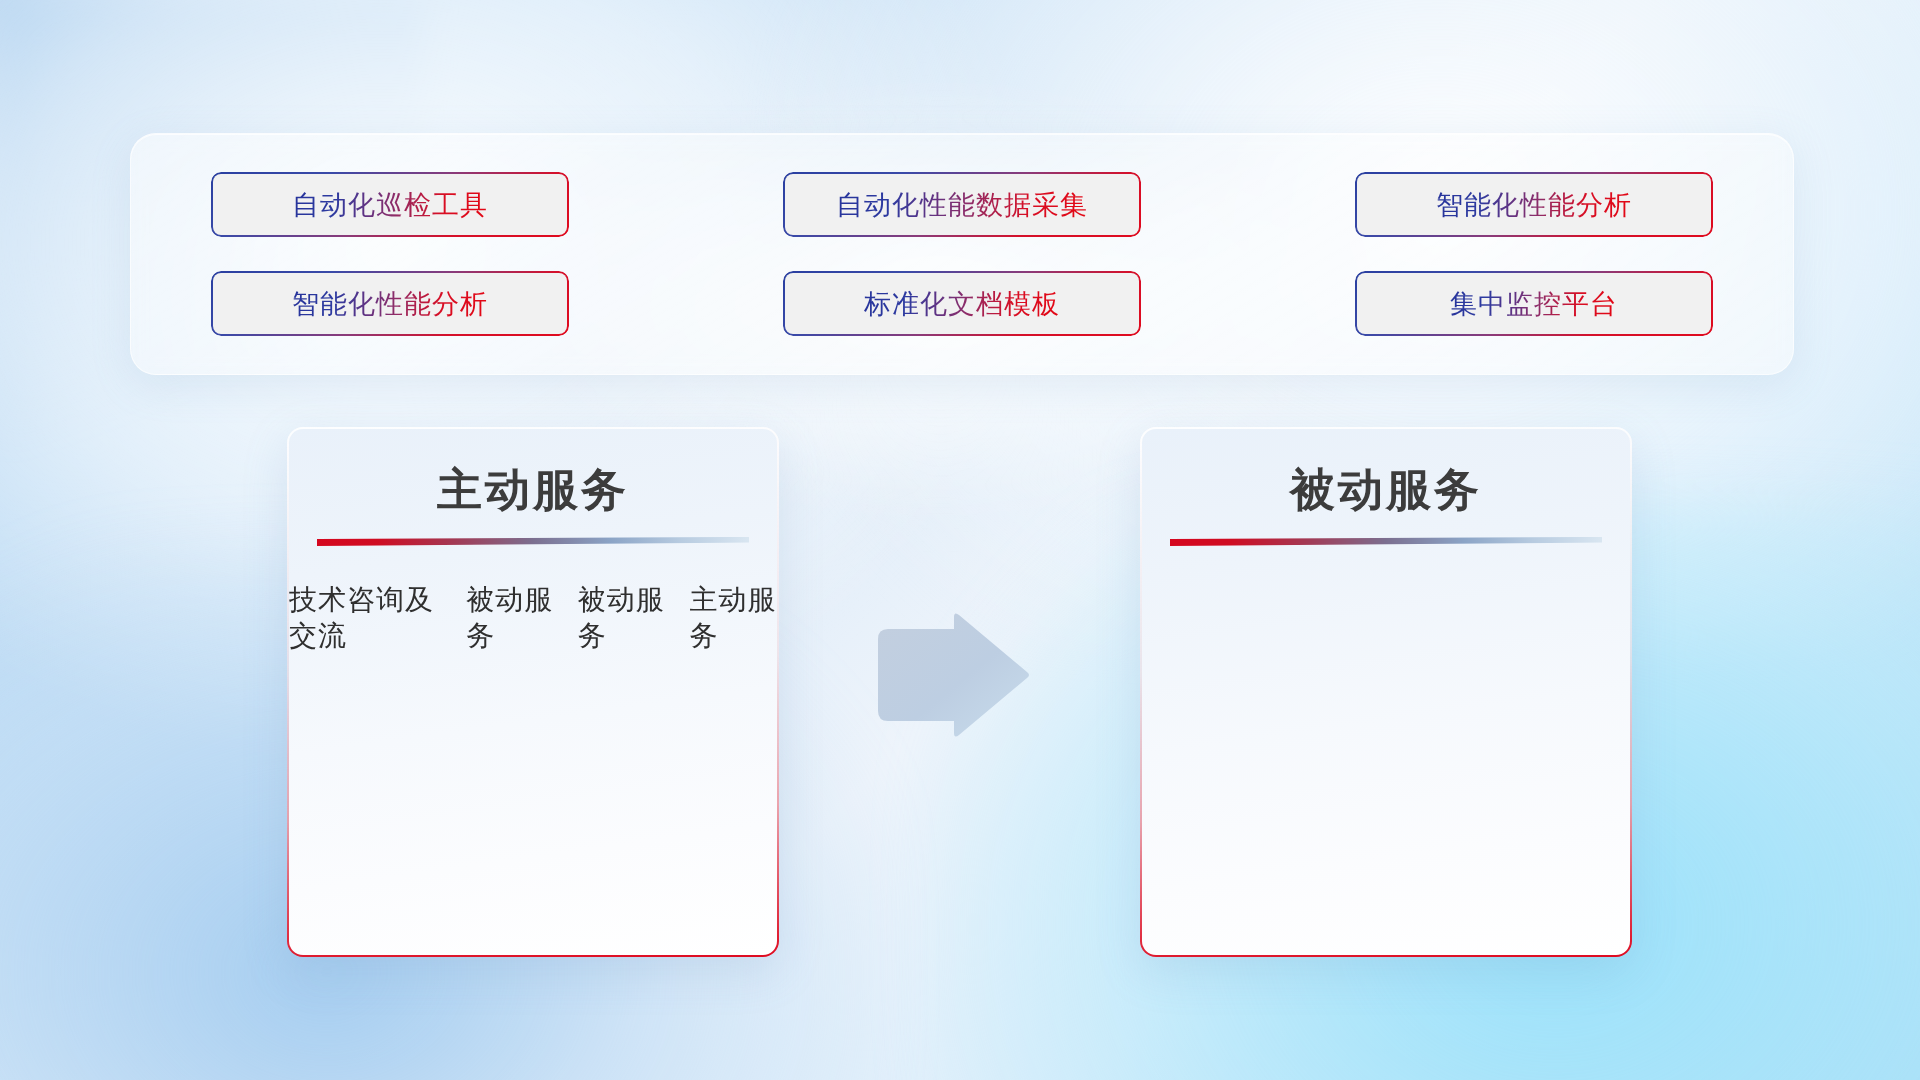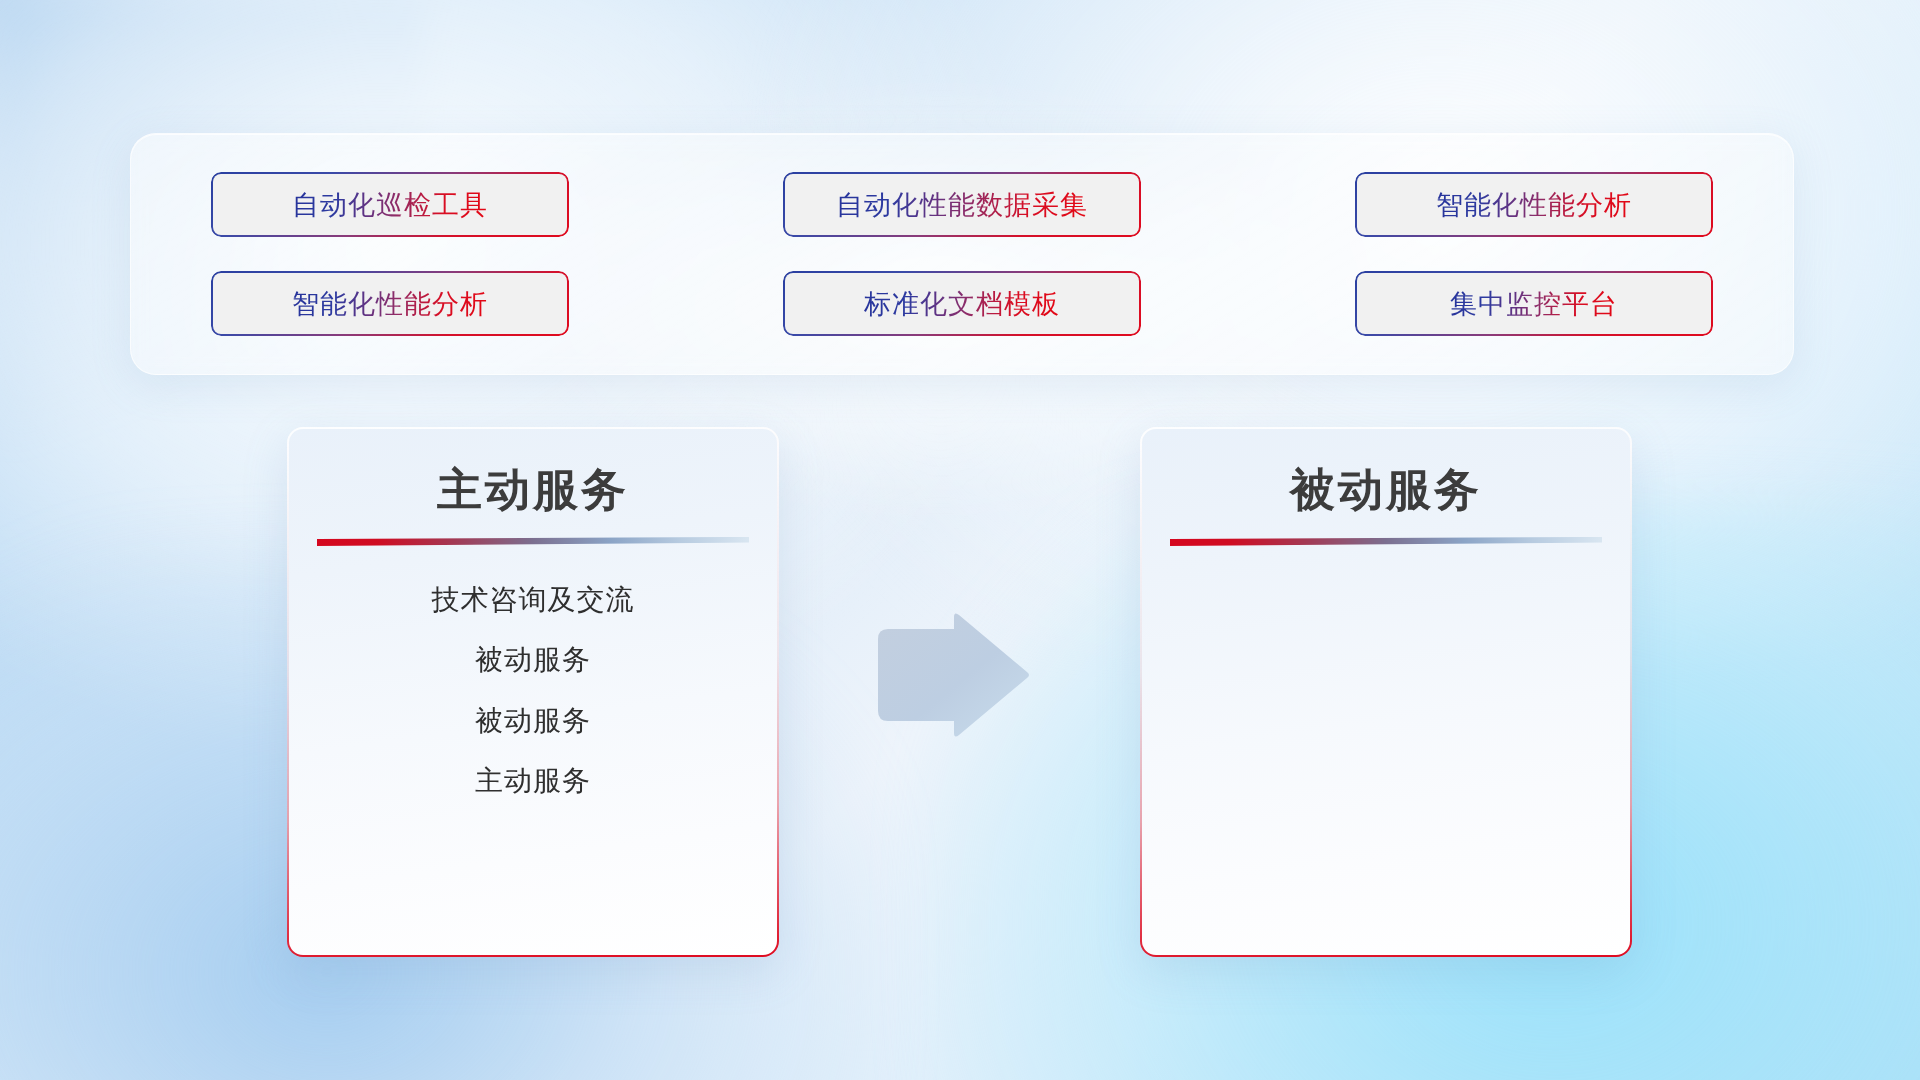--- a/index.html
+++ b/index.html
@@ -129,21 +129,21 @@
     line-height:1.2;
   }
   .card-divider{
     margin-top:20px;
     width:432px; height:9px;
     background:linear-gradient(90deg,#d5071f 0%, #cf0c22 14%, #a23a55 32%, #7b6f90 50%, #8ba4c6 68%, #b7cbe0 84%, #d9e6f1 100%);
     clip-path:polygon(0 22%, 100% 0, 100% 62%, 0 100%);
   }
   .card-list{
     margin-top:36px;
-    display:flex; flex-direction:column; align-items:center;
+    display:flex; flex-direction:row; align-items:center;
     gap:24px;
     width:100%;
   }
   .card-item{
     font-size:28px;
     color:#2f2f2f;
     letter-spacing:1px;
     font-weight:400;
     line-height:1.3;
   }

